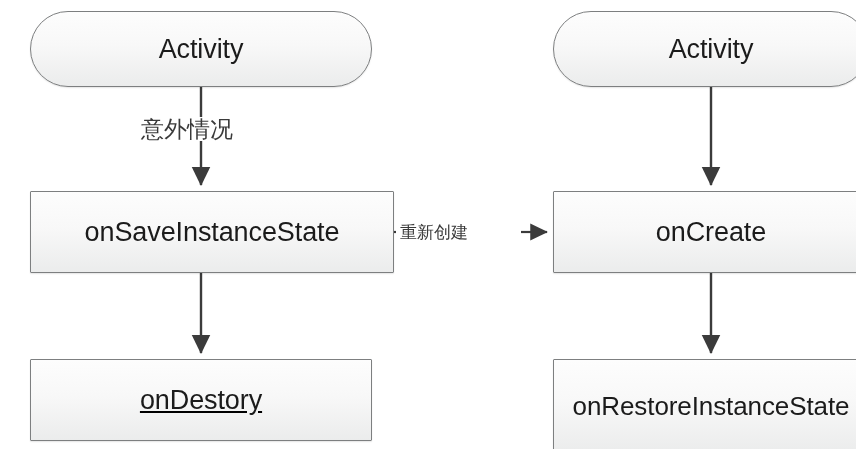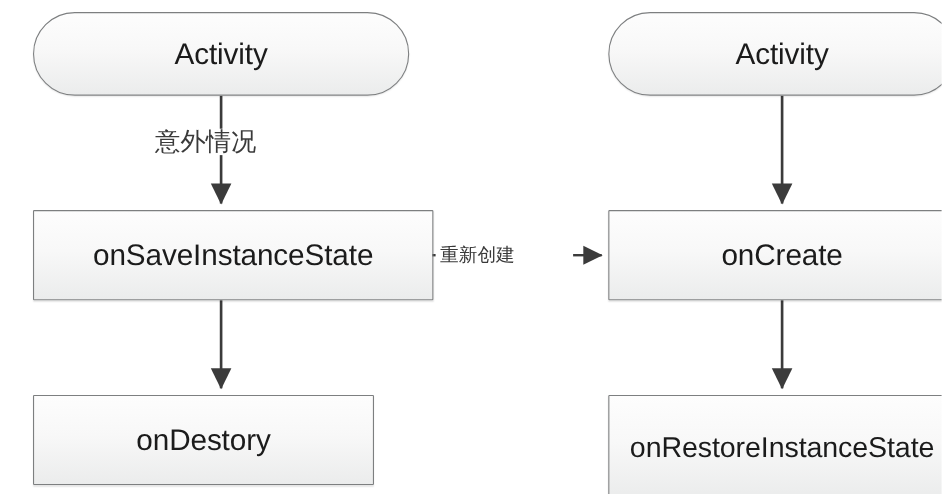--- a/index.html
+++ b/index.html
@@ -43,21 +43,21 @@
     white-space: nowrap;
     line-height: 1;
   }
   .node-label.small {
     font-size: 26px;
   }
 
   
   #node-activity-left  { left: 14px;  top: 11px;  width: 342px; height: 76px; }
   #node-save-state     { left: 14px;  top: 191px; width: 364px; height: 82px; }
-  #node-destroy        { left: 14px;  top: 359px; width: 310px; height: 82px; }
+  #node-destroy        { left: 14px;  top: 359px; width: 342px; height: 82px; text-decoration: underline; }
   #node-activity-right { left: 537px; top: 11px;  width: 316px; height: 76px; }
   #node-create         { left: 537px; top: 191px; width: 316px; height: 82px; }
   #node-restore-state  { left: 537px; top: 359px; width: 316px; height: 94px; }
 
   
   #connectors {
     position: absolute;
     left: 0;
     top: 0;
     width: 856px;

